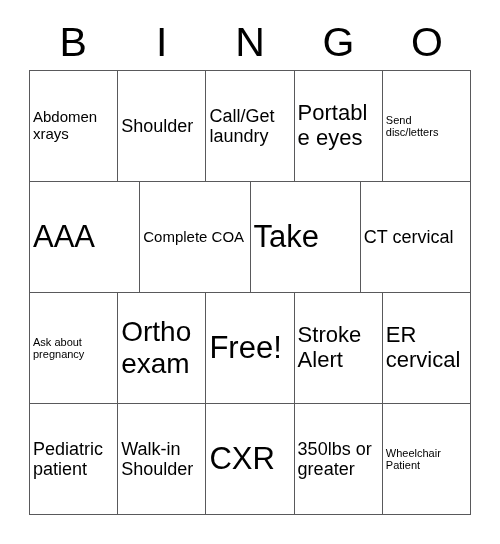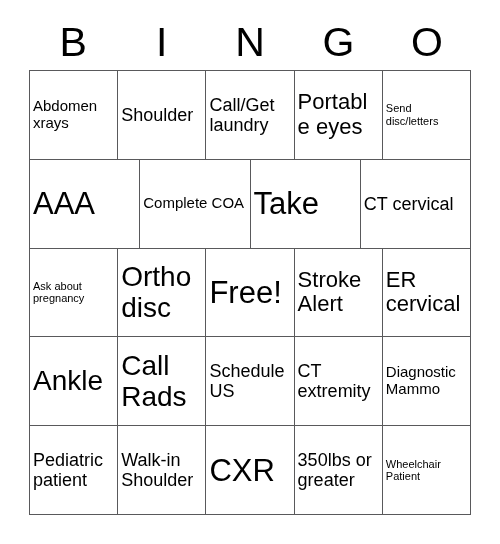--- a/index.html
+++ b/index.html
@@ -136,50 +136,33 @@
       <div class="cell fs-md">
           <span class="cell-text">CT cervical</span>
         </div>
     </div>
 
     <div class="grid-row">
       <div class="cell fs-xs">
           <span class="cell-text">Ask about pregnancy</span>
         </div>
       <div class="cell fs-xl">
-          <span class="cell-text">Ortho disc</span>
+          <span class="cell-text">Ortho exam</span>
         </div>
       <div class="cell fs-xxl">
           <span class="cell-text">Free!</span>
         </div>
       <div class="cell fs-lg">
           <span class="cell-text">Stroke Alert</span>
         </div>
       <div class="cell fs-lg">
           <span class="cell-text">ER cervical</span>
         </div>
     </div>
 
-    <div class="grid-row">
-      <div class="cell fs-xl">
-          <span class="cell-text">Ankle</span>
-        </div>
-      <div class="cell fs-xl">
-          <span class="cell-text">Call Rads</span>
-        </div>
-      <div class="cell fs-md">
-          <span class="cell-text">Schedule US</span>
-        </div>
-      <div class="cell fs-md">
-          <span class="cell-text">CT extremity</span>
-        </div>
-      <div class="cell fs-sm">
-          <span class="cell-text">Diagnostic Mammo</span>
-        </div>
-    </div>
 
     <div class="grid-row">
       <div class="cell fs-md">
           <span class="cell-text">Pediatric patient</span>
         </div>
       <div class="cell fs-md">
           <span class="cell-text">Walk-in Shoulder</span>
         </div>
       <div class="cell fs-xxl">
           <span class="cell-text">CXR</span>

